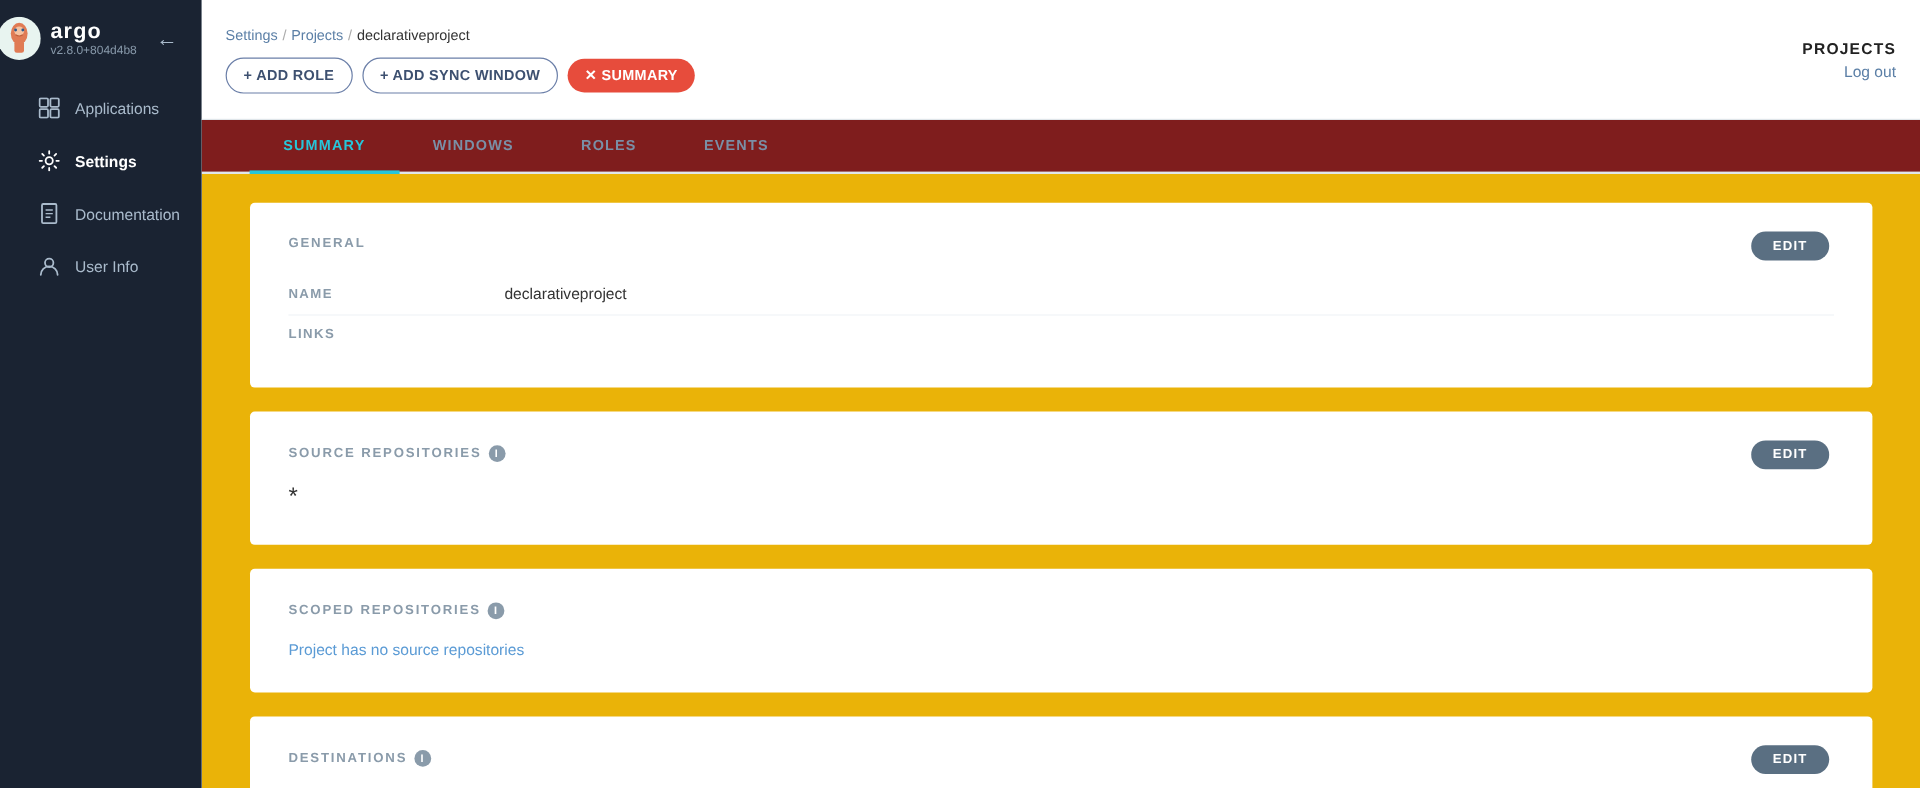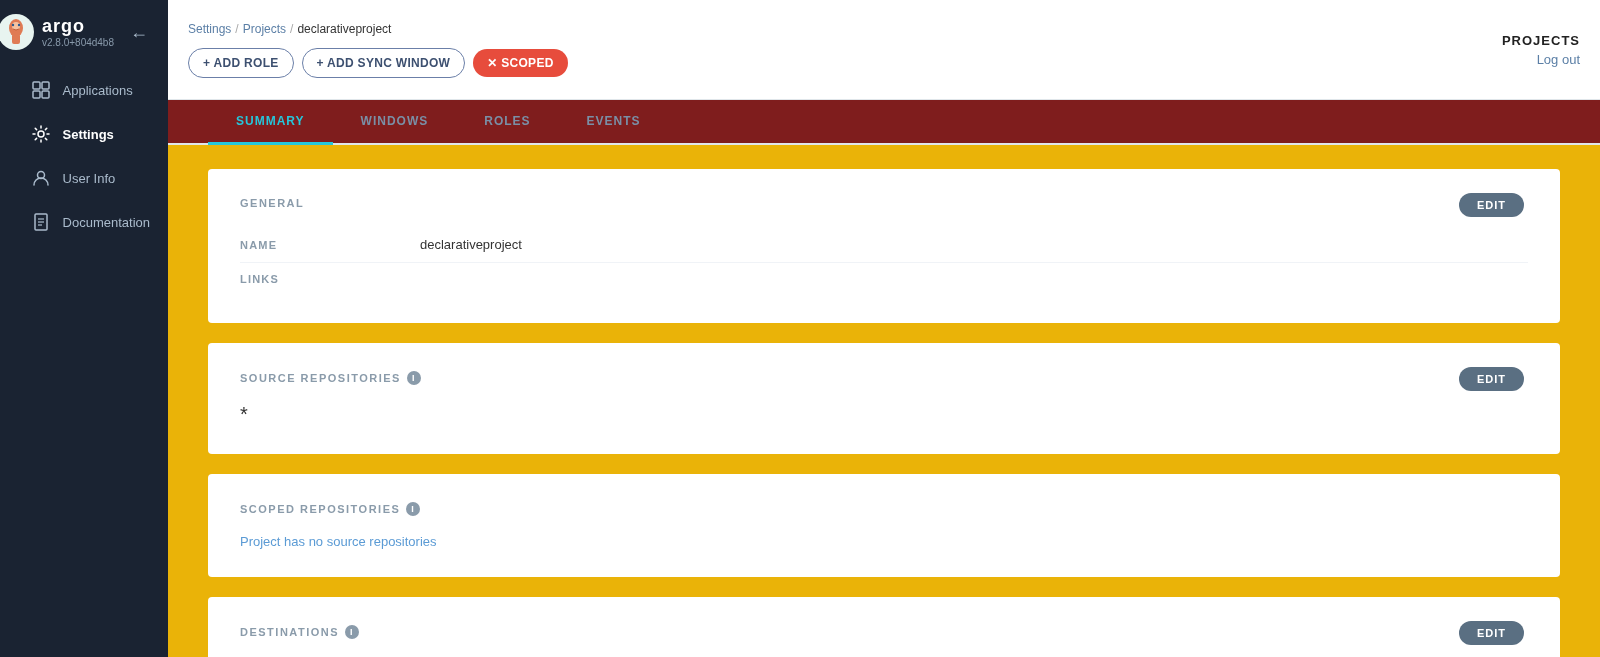--- a/index.html
+++ b/index.html
@@ -318,55 +318,55 @@
         <svg width="18" height="18" viewBox="0 0 18 18" fill="none">
           <circle cx="9" cy="9" r="3" stroke="#fff" stroke-width="1.5"></circle>
           <path d="M9 1v2M9 15v2M1 9h2M15 9h2M3.2 3.2l1.4 1.4M13.4 13.4l1.4 1.4M3.2 14.8l1.4-1.4M13.4 4.6l1.4-1.4" stroke="#fff" stroke-width="1.5" stroke-linecap="round"></path>
         </svg>
       </span>
       <span>Settings</span>
     </a>
     <a class="sidebar-item">
       <span class="sidebar-icon">
         <svg width="18" height="18" viewBox="0 0 18 18" fill="none">
-          <circle cx="9" cy="6" r="3.5" stroke="#aabbcc" stroke-width="1.5"></circle>
-          <path d="M2 16c0-3.866 3.134-7 7-7s7 3.134 7 7" stroke="#aabbcc" stroke-width="1.5" stroke-linecap="round"></path>
-        </svg>
-      </span>
-      <span>User Info</span>
-    </a>
-    <a class="sidebar-item">
-      <span class="sidebar-icon">
-        <svg width="18" height="18" viewBox="0 0 18 18" fill="none">
           <rect x="3" y="1" width="12" height="16" rx="1" stroke="#aabbcc" stroke-width="1.5"></rect>
           <line x1="6" y1="6" x2="12" y2="6" stroke="#aabbcc" stroke-width="1.2"></line>
           <line x1="6" y1="9" x2="12" y2="9" stroke="#aabbcc" stroke-width="1.2"></line>
           <line x1="6" y1="12" x2="10" y2="12" stroke="#aabbcc" stroke-width="1.2"></line>
         </svg>
       </span>
       <span>Documentation</span>
     </a>
+    <a class="sidebar-item">
+      <span class="sidebar-icon">
+        <svg width="18" height="18" viewBox="0 0 18 18" fill="none">
+          <circle cx="9" cy="6" r="3.5" stroke="#aabbcc" stroke-width="1.5"></circle>
+          <path d="M2 16c0-3.866 3.134-7 7-7s7 3.134 7 7" stroke="#aabbcc" stroke-width="1.5" stroke-linecap="round"></path>
+        </svg>
+      </span>
+      <span>User Info</span>
+    </a>
   </div>
 </nav>
 
 <div class="main">
 
   <div class="topbar">
     <div class="topbar-left">
       <div class="breadcrumb">
         <a class="breadcrumb-item">Settings</a>
         <span class="breadcrumb-sep">/</span>
         <a class="breadcrumb-item">Projects</a>
         <span class="breadcrumb-sep">/</span>
         <span class="breadcrumb-current">declarativeproject</span>
       </div>
       <div class="topbar-actions">
         <button class="btn btn-outline">+ ADD ROLE</button>
         <button class="btn btn-outline">+ ADD SYNC WINDOW</button>
-        <button class="btn btn-danger">✕ SCOPED</button>
+        <button class="btn btn-danger">✕ SUMMARY</button>
       </div>
     </div>
     <div class="topbar-right">
       <span class="projects-link">PROJECTS</span>
       <a class="logout-link">Log out</a>
     </div>
   </div>
 
   <div class="tabs-bar">
     <div class="tab active">SUMMARY</div>

